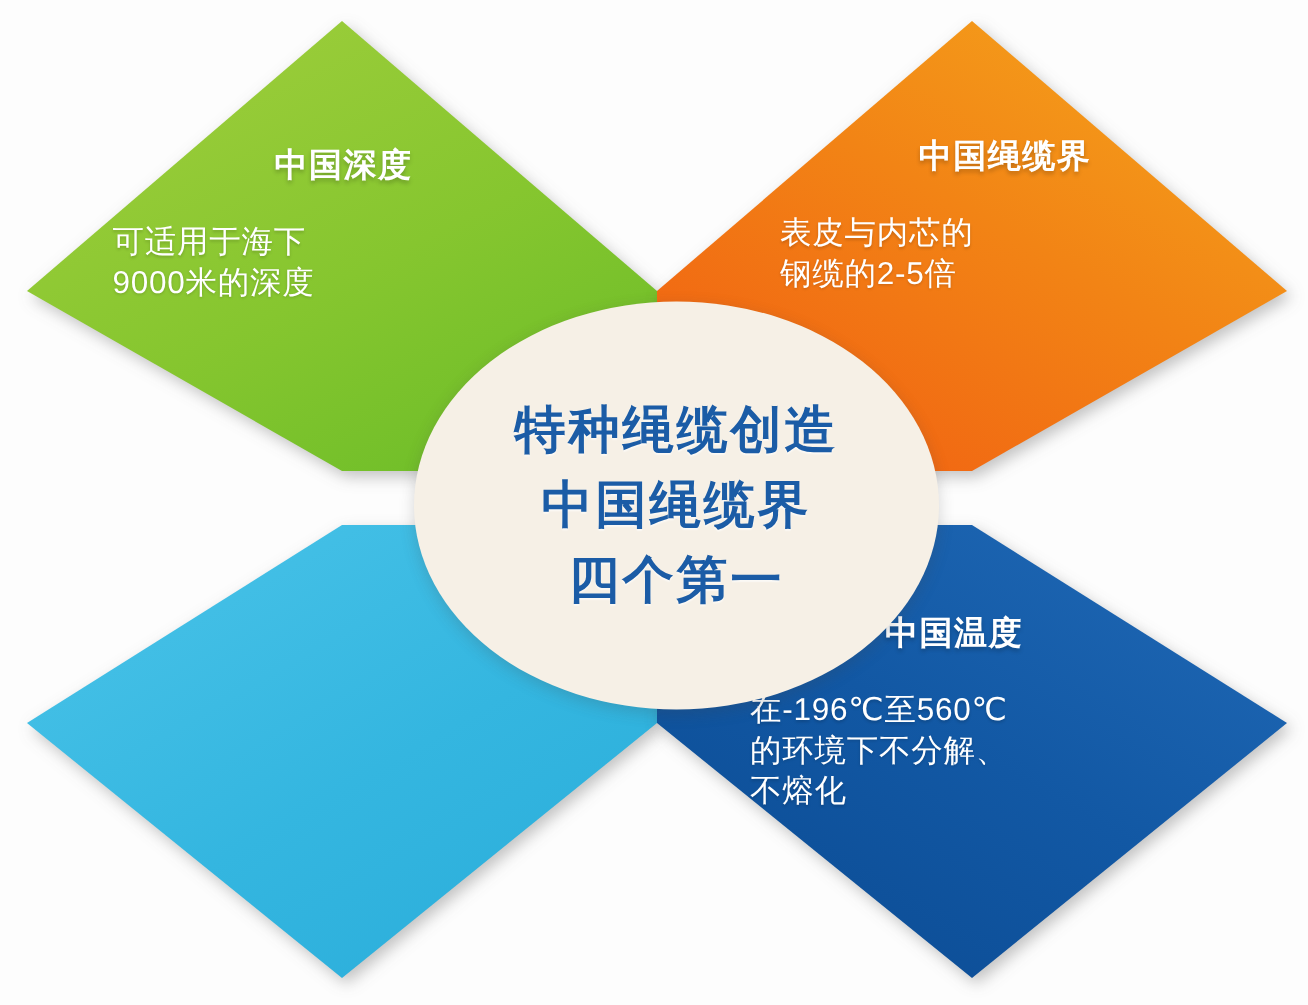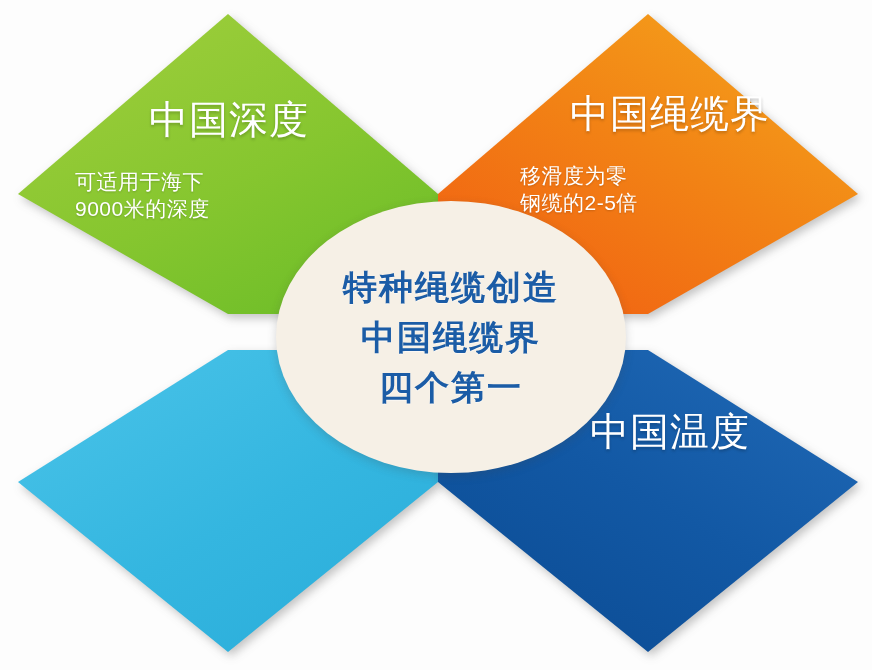--- a/index.html
+++ b/index.html
@@ -33,22 +33,22 @@
   
   .qtext{
     position:absolute;
     color:#ffffff;
     text-shadow:0 1px 2px rgba(0,0,0,0.18);
     z-index:6;
     line-height:1.18;
     white-space:pre-line;
   }
   .qtitle{
-    font-size:39px;
-    font-weight:normal;
+    font-size:22px;
+    font-weight:bold;
     letter-spacing:1px;
     margin-bottom:6px;
     text-shadow:0 2px 3px rgba(0,0,0,0.22);
   }
   .qbody{
     font-size:21px;
     font-weight:normal;
     letter-spacing:0.5px;
     line-height:1.30;
   }
@@ -126,21 +126,21 @@
             <stop offset="45%" stop-color="#F28415"></stop>
             <stop offset="100%" stop-color="#F15E12"></stop>
           </linearGradient>
         </defs>
         <polygon points="210,0 420,180 210,300 0,300 0,180" fill="url(#gradOrange)"></polygon>
       </svg>
     </div>
   </div>
   <div class="qtext" id="text-orange">
     <div class="qtitle">中国绳缆界</div>
-    <div class="qbody">移滑度为零
+    <div class="qbody">表皮与内芯的
 钢缆的2-5倍</div>
   </div>
 
   <div class="quad" id="quad-cyan">
     <div class="shape">
       <svg class="fill" viewBox="0 0 420 330" preserveAspectRatio="none">
         <defs>
           <linearGradient id="gradCyan" x1="0.1" y1="0" x2="0.9" y2="1">
             <stop offset="0%" stop-color="#49C3E8"></stop>
             <stop offset="55%" stop-color="#34B6E0"></stop>
@@ -161,20 +161,23 @@
             <stop offset="50%" stop-color="#1258A4"></stop>
             <stop offset="100%" stop-color="#0B4B93"></stop>
           </linearGradient>
         </defs>
         <polygon points="0,18 210,18 420,150 210,320 0,150" fill="url(#gradBlue)"></polygon>
       </svg>
     </div>
   </div>
   <div class="qtext" id="text-blue">
     <div class="qtitle">中国温度</div>
+    <div class="qbody">在-196℃至560℃
+的环境下不分解、
+不熔化</div>
   </div>
 
   <div id="center-ellipse">
     <div id="center-text">特种绳缆创造
 中国绳缆界
 四个第一</div>
   </div>
 
 </div>
 

